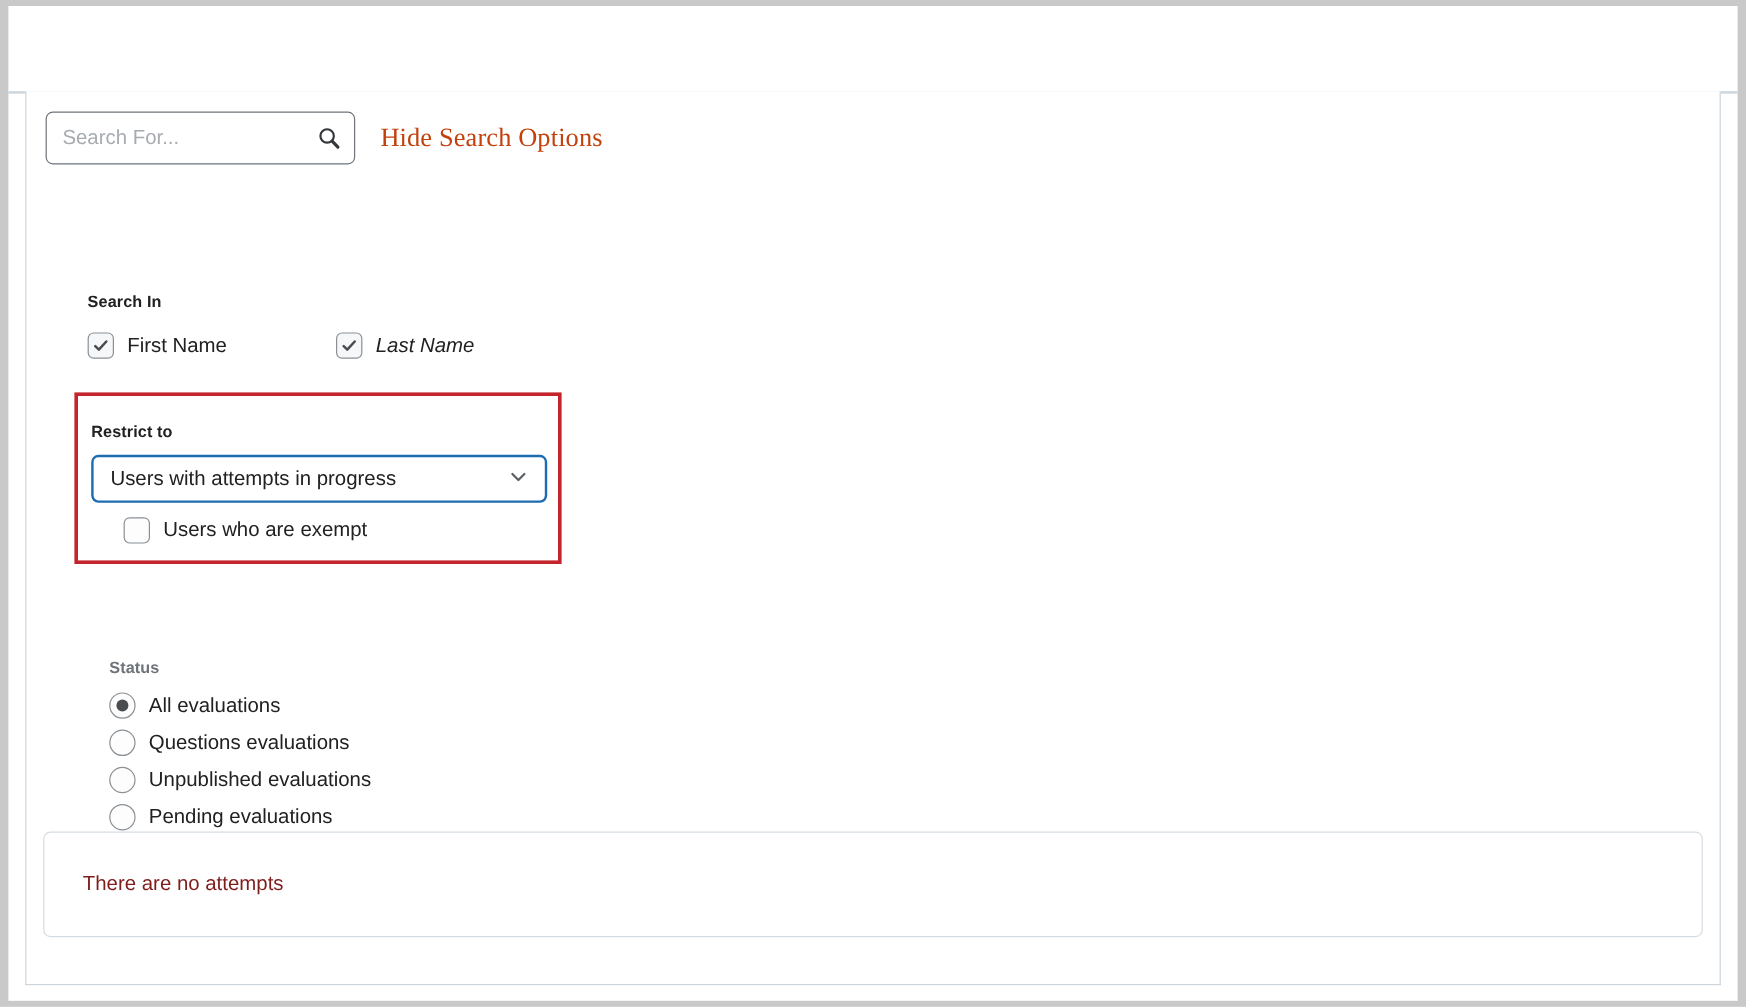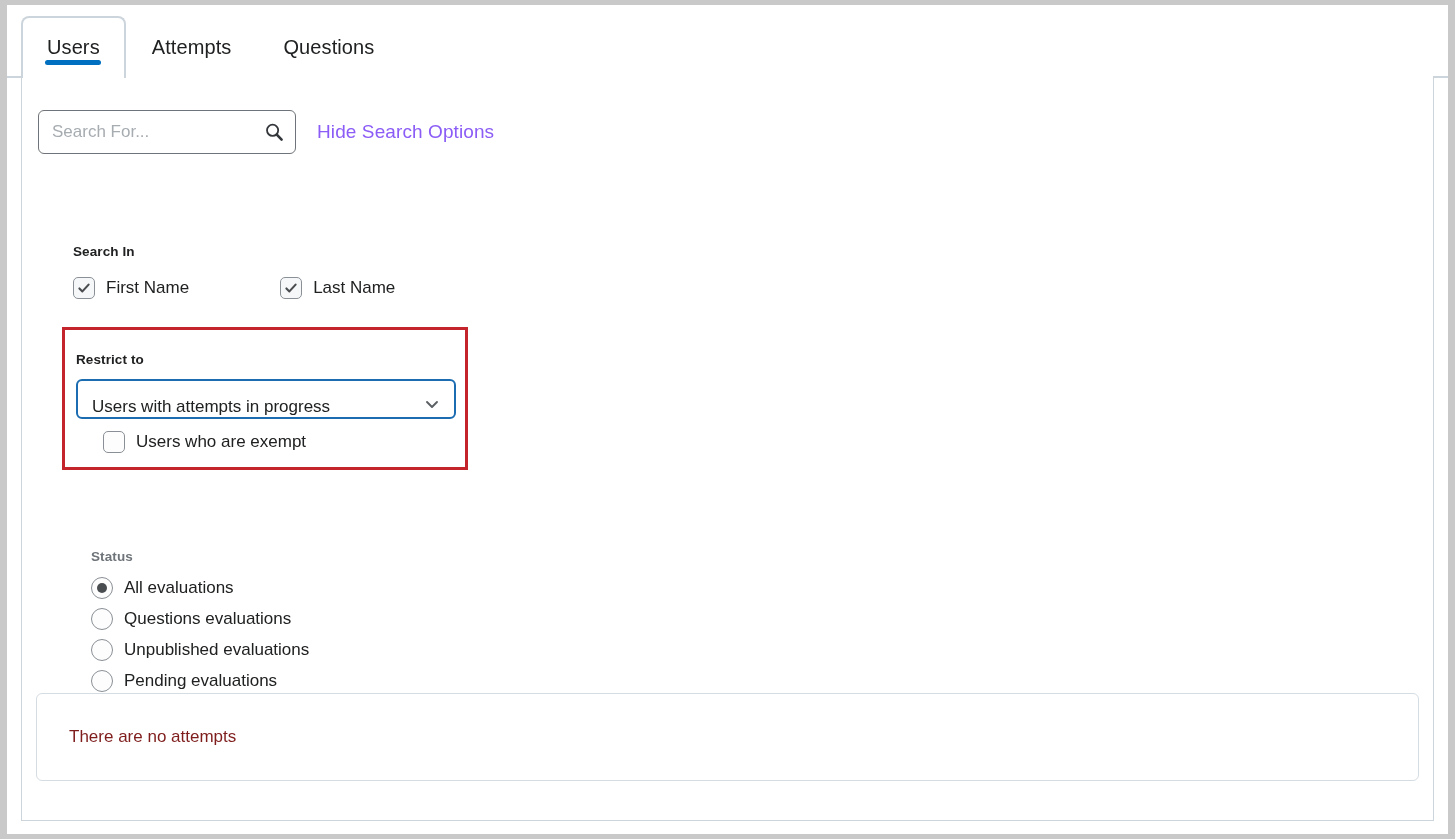--- a/index.html
+++ b/index.html
@@ -105,21 +105,21 @@
     width: 1413px; height: 745px;
     border: 1px solid #cdd5dc;
     border-top: none;
     box-sizing: border-box;
     background: #ffffff;
   }
 
   
   .search-row {
     position: absolute;
-    left: 16px; top: 34px;
+    left: 16px; top: 17px;
     display: flex;
     align-items: center;
   }
   .search-box {
     width: 258px;
     height: 44px;
     border: 1px solid #6e7479;
     border-radius: 6px;
     box-sizing: border-box;
     display: flex;
@@ -149,25 +149,26 @@
     display: flex;
     align-items: center;
     justify-content: center;
     background: transparent;
     border: none;
     cursor: pointer;
     padding: 0;
   }
   .hide-options-link {
     margin-left: 21px;
-    font-size: 19px;
-    color: #8b5cf6;
+    font-size: 22px;
+    color: #c2410c;
     cursor: pointer;
     white-space: nowrap;
     letter-spacing: 0.1px;
+    font-family: Liberation Serif, serif;
   }
 
   
   .group-label {
     font-size: 13.5px;
     font-weight: bold;
     letter-spacing: 0.1px;
   }
   .group-label.dark { color: #202122; }
   .group-label.muted { color: #6e7479; }
@@ -183,21 +184,21 @@
     align-items: center;
     height: 34px;
     gap: 44px;
   }
   .opt-row + .opt-row { margin-top: 15px; }
   .opt {
     display: flex;
     align-items: center;
     cursor: pointer;
   }
-  .opt + .opt { margin-left: 47px; }
+  .opt + .opt { margin-left: 47px; font-style: italic; }
   .opt-label {
     font-size: 17px;
     color: #202122;
     margin-left: 11px;
     white-space: nowrap;
   }
 
   
   .cb {
     width: 22px; height: 22px;
@@ -247,21 +248,21 @@
   }
   .dropdown {
     margin-top: 12px;
     width: 380px;
     height: 40px;
     border: 2px solid #1b6cb0;
     border-radius: 6px;
     box-sizing: border-box;
     background: #ffffff;
     display: flex;
-    align-items: flex-end;
+    align-items: center;
     justify-content: space-between;
     padding: 0 13px 0 14px;
     cursor: pointer;
   }
   .dropdown-value {
     font-size: 17px;
     color: #202122;
     white-space: nowrap;
   }
   .exempt-row {
@@ -305,32 +306,20 @@
   }
 </style>
 </head>
 <body>
 
 <div class="screen">
   <div class="frame">
 
     <div class="tabstrip">
       <div class="tabstrip-underline"></div>
-      <div class="tabs">
-        <div class="tab active">
-          <span class="tab-label">Users</span>
-          <span class="tab-accent"></span>
-        </div>
-        <div class="tab">
-          <span class="tab-label">Attempts</span>
-        </div>
-        <div class="tab">
-          <span class="tab-label">Questions</span>
-        </div>
-      </div>
       <span class="tab-tick" style="left:297px"></span>
       <span class="tab-tick" style="left:462px"></span>
     </div>
 
     <div class="panel">
 
       <div class="search-row">
         <div class="search-box">
           <input class="search-input" type="text" placeholder="Search For..." style="">
           <button class="search-icon-btn">

